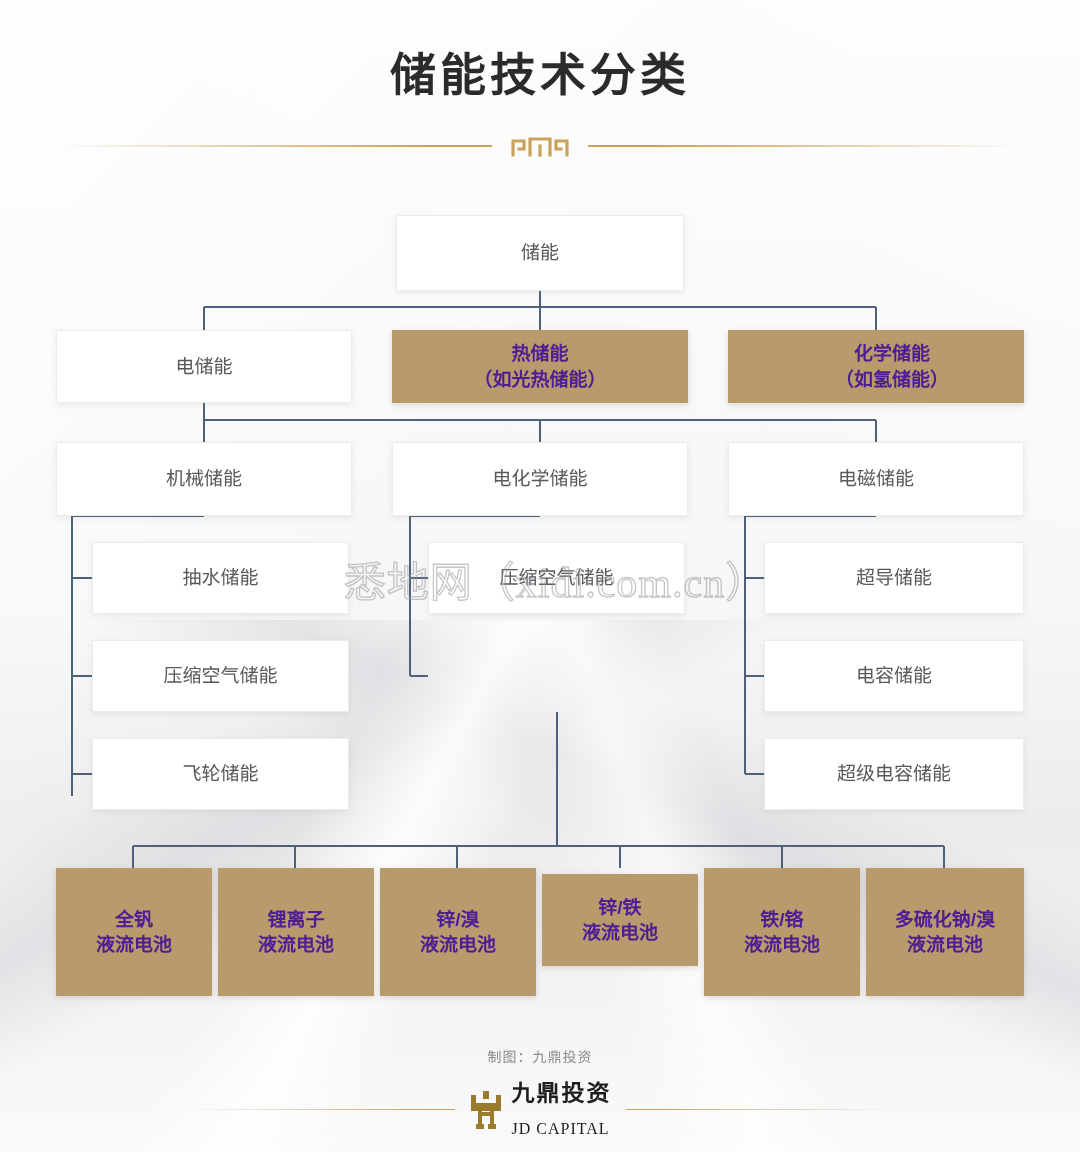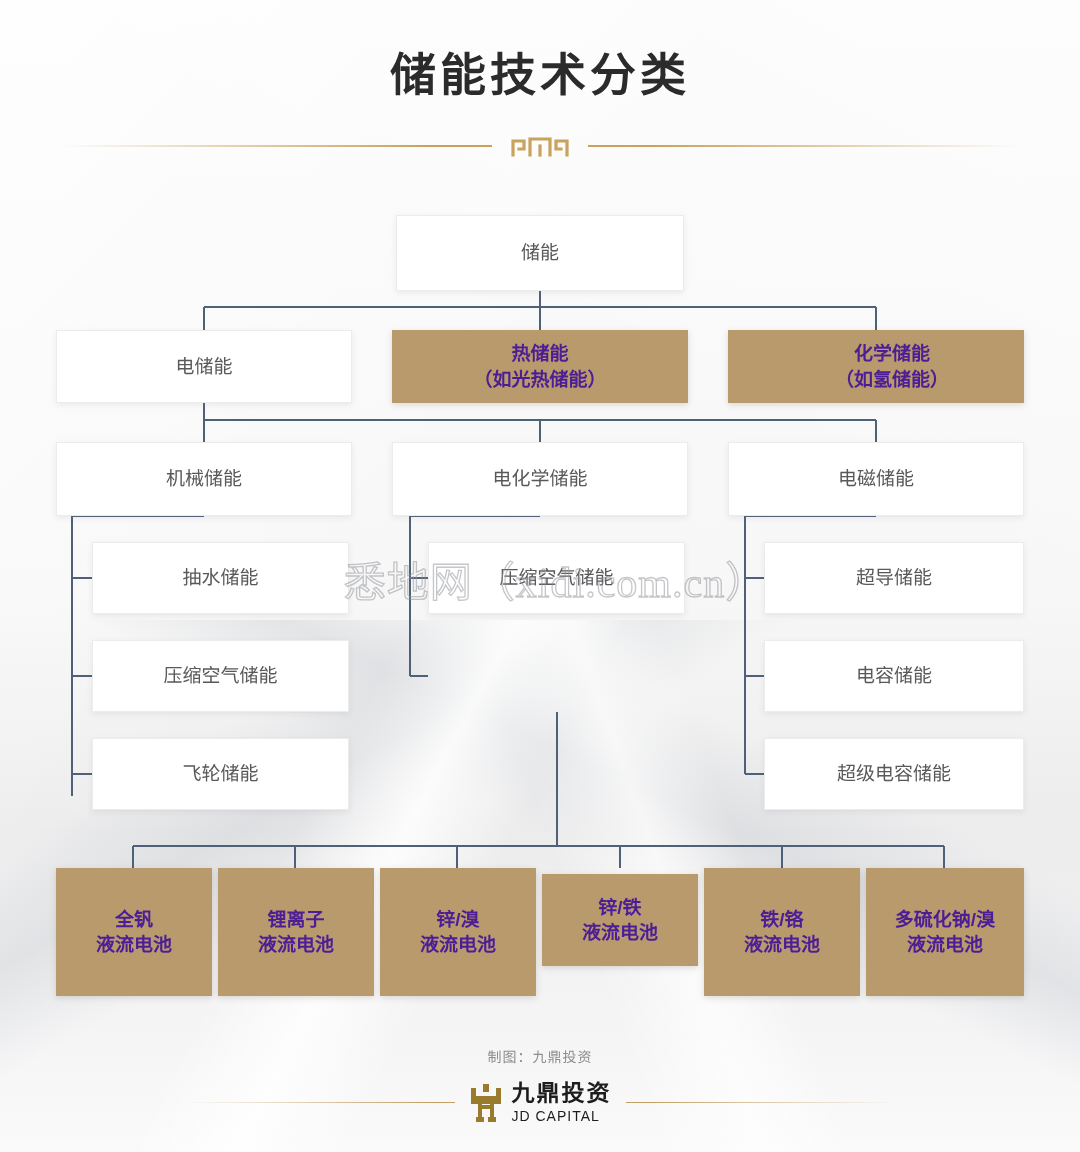--- a/index.html
+++ b/index.html
@@ -109,22 +109,22 @@
   #logo-block{
     flex:0 0 auto;display:flex;align-items:center;gap:9px;padding:0 14px;
   }
   #logo-mark{width:34px;height:40px;flex:0 0 auto;}
   #logo-text{display:flex;flex-direction:column;align-items:flex-start;line-height:1;}
   #logo-cn{
     font-size:23px;font-weight:bold;color:#1d1d1d;letter-spacing:2px;
     font-family:"Liberation Serif","DejaVu Serif",serif;
   }
   #logo-en{
-    font-size:14px;color:#1d1d1d;letter-spacing:1px;margin-top:4px;
-    font-family:Liberation Sans, sans-serif;
+    font-size:16px;color:#1d1d1d;letter-spacing:1px;margin-top:16px;
+    font-family:Liberation Serif, serif;
   }
 </style>
 </head>
 <body>
 
 <div id="stage">
 
   <div id="bg-texture"></div>
 
   <div id="page-title">储能技术分类</div>

